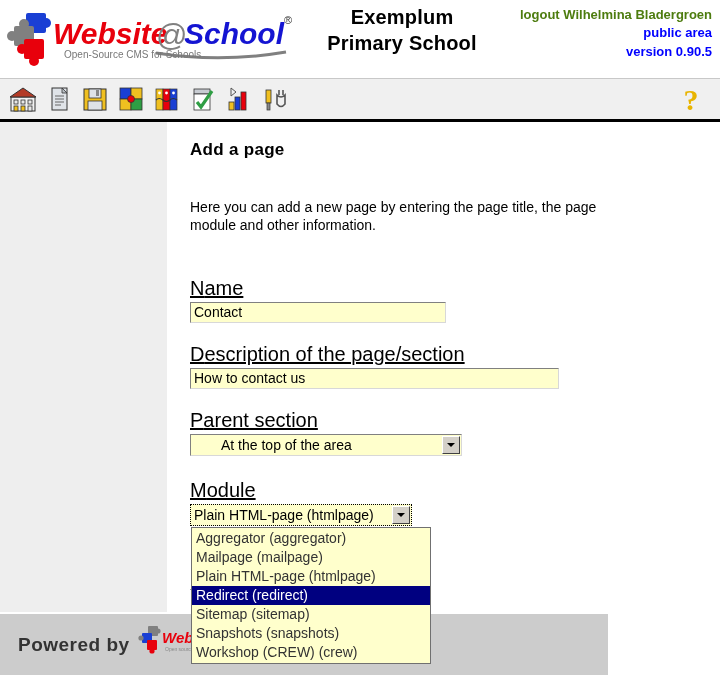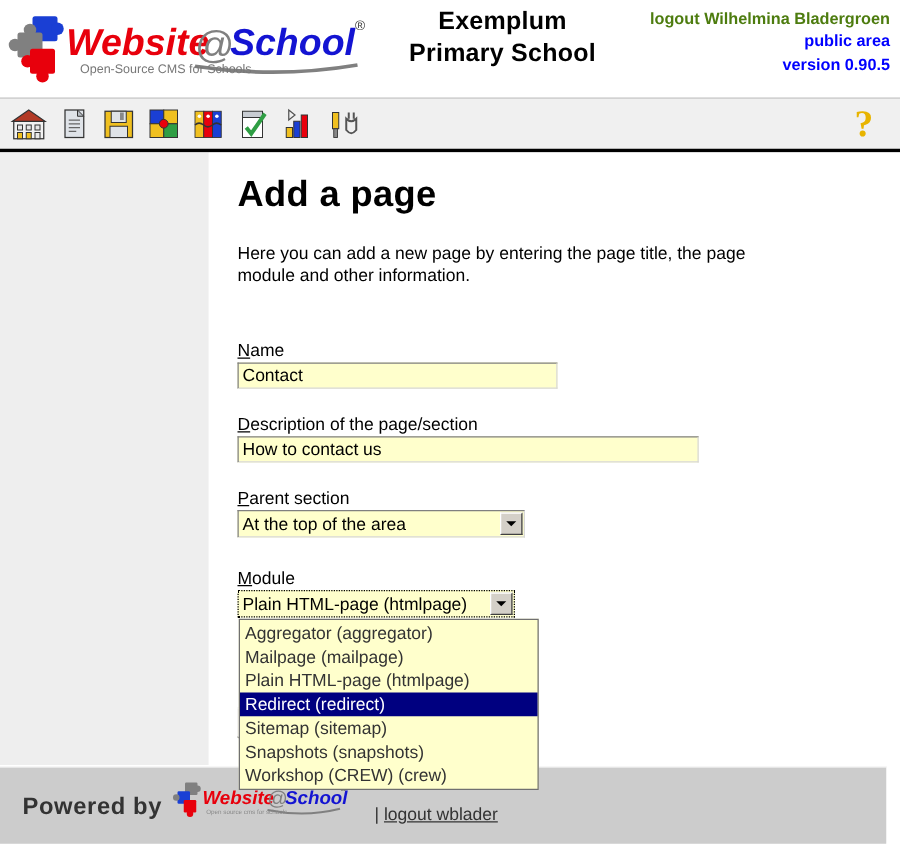--- a/index.html
+++ b/index.html
@@ -107,40 +107,41 @@
   .content {
     position: absolute;
     left: 167px; top: 0;
     width: 553px;
     height: 491px;
     background: #ffffff;
     padding: 18px 20px 0 23px;
   }
 
   h1.page-title {
-    margin: 0 0 20px 0;
-    font-size: 29px;
+    margin: 0 0 38px 0;
+    font-size: 17px;
     font-weight: bold;
     color: #000000;
     letter-spacing: 0.3px;
   }
   p.intro {
     margin: 0 0 42px 0;
     font-size: 14px;
     color: #000000;
     line-height: 1.32;
     max-width: 440px;
   }
 
   .field-block { margin-bottom: 20px; position: relative; }
   .field-label {
     display: block;
-    font-size: 14px;
+    font-size: 20px;
     color: #000000;
     margin-bottom: 2px;
+    text-decoration: underline;
   }
   .field-label .ak { text-decoration: underline; }
 
   .txtinput {
     display: block;
     font-family: "Liberation Sans", sans-serif;
     font-size: 14px;
     color: #000000;
     background: #ffffcc;
     border: 1px solid;
@@ -181,21 +182,21 @@
     border-color: #ffffff #404040 #404040 #ffffff;
     display: flex; align-items: center; justify-content: center;
   }
   .sel-arrow i {
     display: block;
     width: 0; height: 0;
     border-left: 4px solid transparent;
     border-right: 4px solid transparent;
     border-top: 4px solid #000000;
   }
-  #parent-select { width: 230px; }
+  #parent-select { width: 272px; padding-left: 27px; }
   #module-select { width: 222px; }
 
   
   .dropdown-list {
     position: absolute;
     left: 0; top: 22px;
     width: 240px;
     background: #ffffcc;
     border: 1px solid #707070;
     z-index: 50;
@@ -233,21 +234,21 @@
     border-color: #ffffff #404040 #404040 #ffffff;
     box-shadow: 1px 1px 0 #808080;
     padding: 3px 14px;
     height: 24px;
     cursor: pointer;
   }
 
   
   .footer {
     position: relative;
-    width: 709px;
+    width: 608px;
     height: 62px;
     background: #cccccc;
     border-top: 1px solid #ffffff;
   }
   .footer-inner {
     position: absolute;
     left: 18px; top: 10px;
     display: flex;
     align-items: flex-end;
   }

